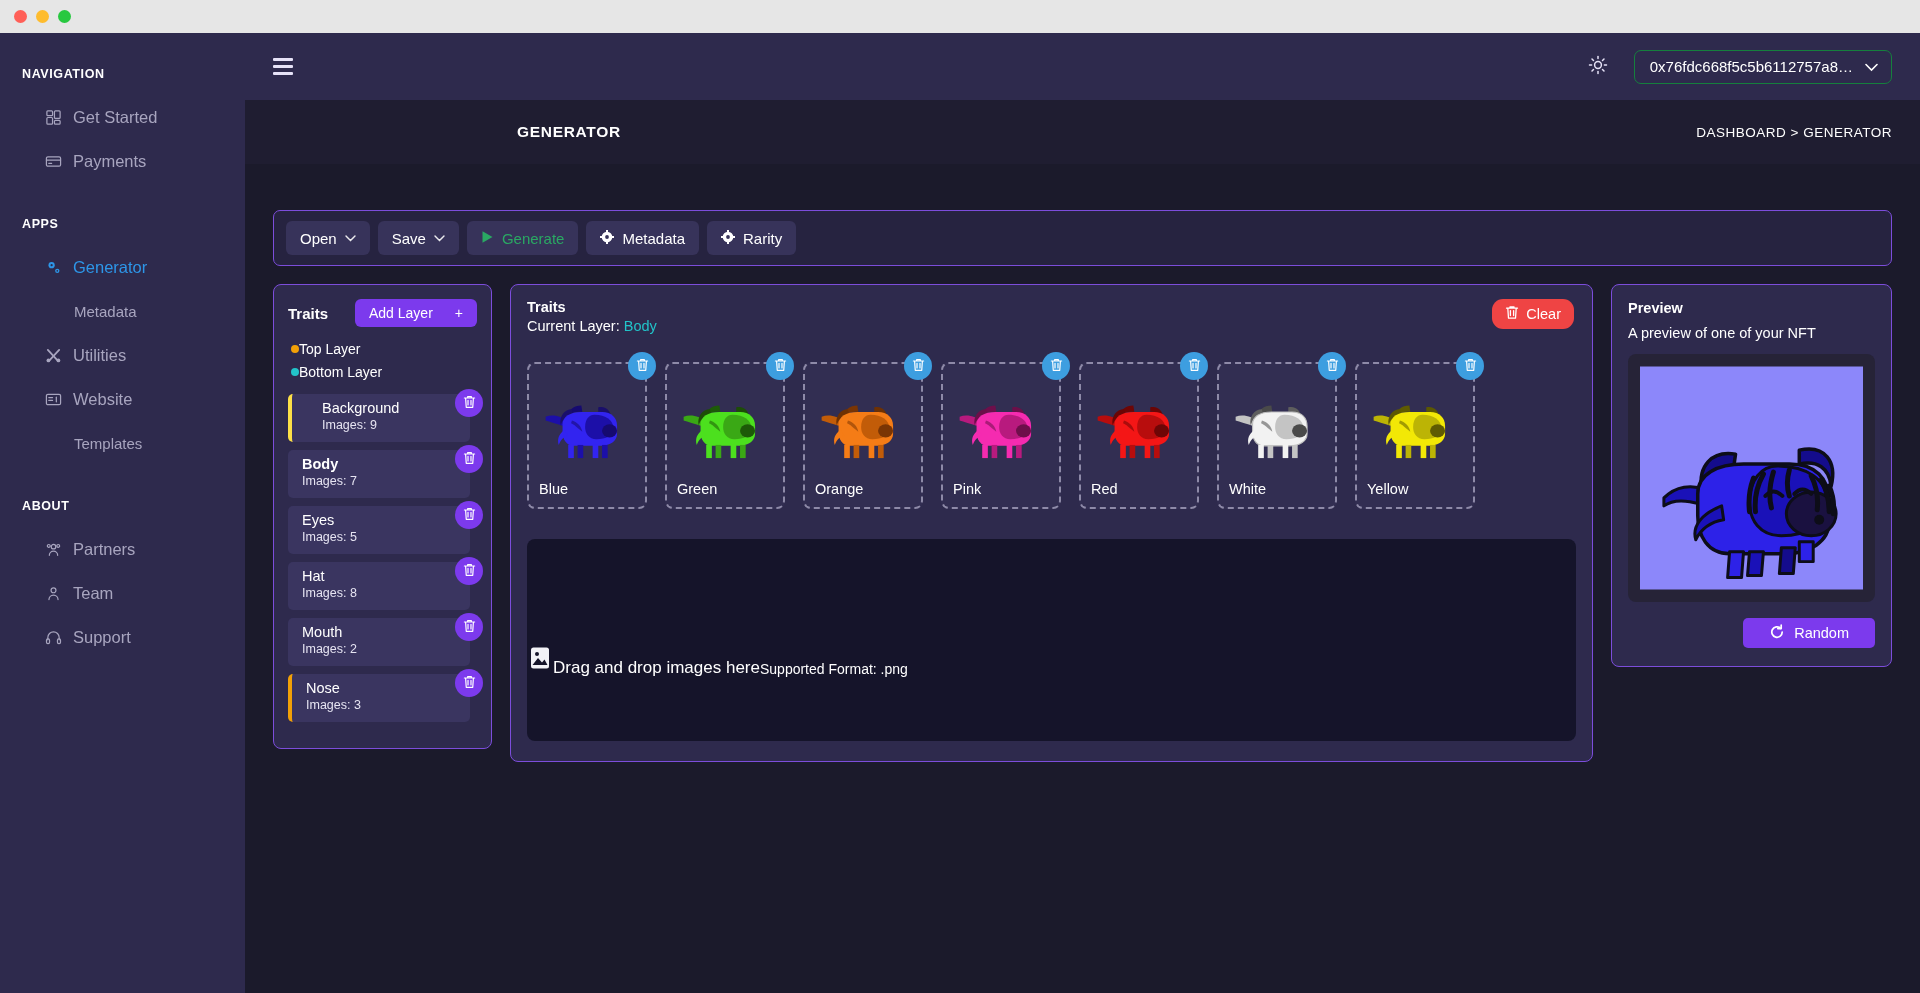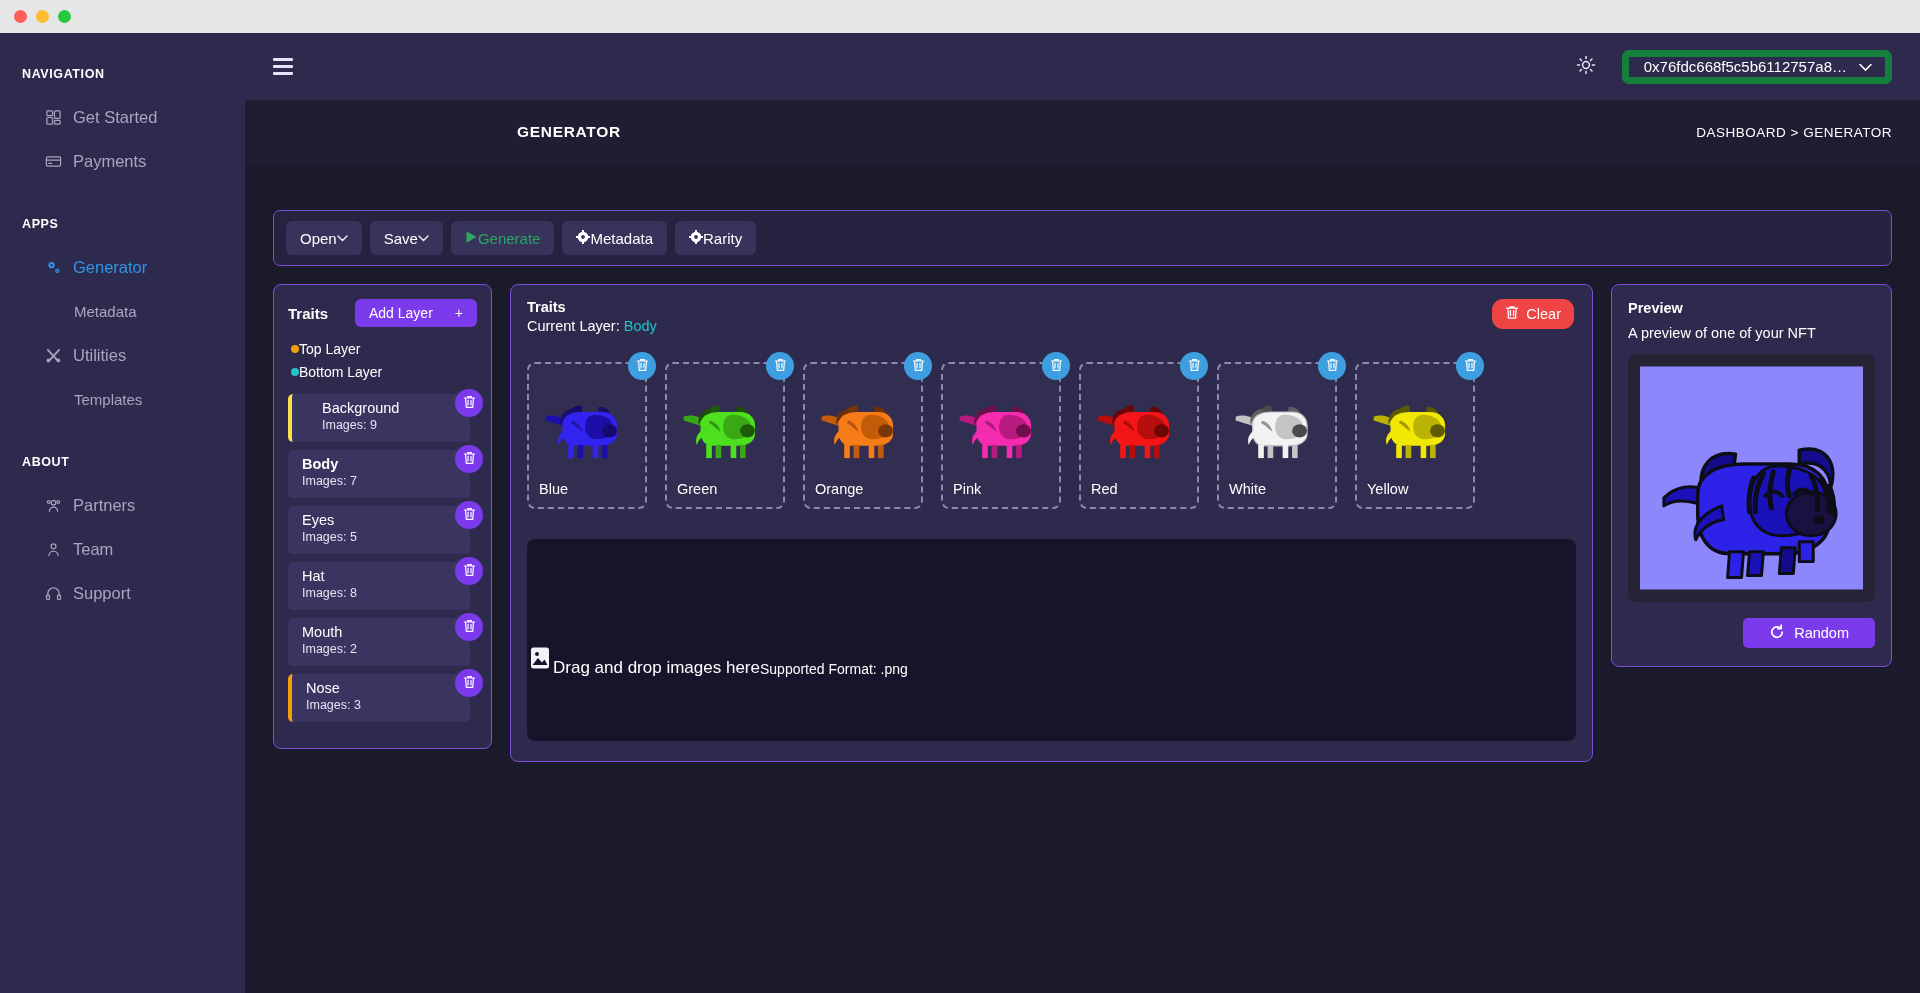--- a/index.html
+++ b/index.html
@@ -51,21 +51,21 @@
   #topbar {
     height: 67px; background: #2e2a4d; display: flex;
     align-items: center; justify-content: space-between;
     padding: 0 28px 0 24px;
   }
   #hamburger { display: flex; flex-direction: column; gap: 4px; cursor: pointer; padding: 4px; }
   #hamburger span { display: block; width: 20px; height: 3px; background: #e6e2f7; border-radius: 1px; }
   #topbar-right { display: flex; align-items: center; gap: 26px; }
   #sun-icon { cursor: pointer; }
   #wallet {
-    border: 7px solid #15803d; border-radius: 7px; height: 34px;
+    border: 1px solid #15803d; border-radius: 7px; height: 34px;
     display: flex; align-items: center; gap: 12px; padding: 0 13px 0 15px;
     color: #ffffff; font-size: 15px; cursor: pointer; min-width: 235px;
     justify-content: space-between;
   }
 
   #crumbbar {
     height: 64px; display: flex; align-items: center;
     justify-content: space-between; padding: 0 28px 0 272px;
     background: #1f1d31;
   }
@@ -76,21 +76,21 @@
 
   
   #toolbar {
     border: 1px solid #7c4ddb; border-radius: 7px; background: #262340;
     height: 56px; display: flex; align-items: center; gap: 8px; padding: 0 12px;
     margin: 22px 0 0 0;
   }
   .tbtn {
     background: #37335a; border: none; border-radius: 6px; height: 34px;
     color: #ffffff; font-size: 15px; display: flex; align-items: center;
-    padding: 0 14px; cursor: pointer; font-family: inherit;
+    gap: 8px; padding: 0 14px; cursor: pointer; font-family: inherit;
   }
   .tbtn.generate { color: #2aa863; }
   .caret { font-size: 11px; opacity: .9; }
 
   
   #panels { display: flex; gap: 18px; margin-top: 18px; align-items: flex-start; }
 
   .panel {
     background: #2e2a4d; border: 1px solid #7c4ddb; border-radius: 8px;
   }
@@ -237,20 +237,33 @@
             <svg width="17" height="17" viewBox="0 0 18 18">
               <g stroke="#a8a5bf" stroke-width="1.9" stroke-linecap="round">
                 <line x1="3" y1="3" x2="13" y2="14"></line>
                 <line x1="15" y1="3" x2="5" y2="14"></line>
               </g>
               <circle cx="14.2" cy="14.2" r="2" fill="#a8a5bf"></circle>
               <circle cx="3.6" cy="14.2" r="2" fill="#a8a5bf"></circle>
             </svg>
           </span>
           <span>Utilities</span>
+        </div>
+        <div class="nav-item">
+          <span class="nav-icon">
+            <svg width="17" height="17" viewBox="0 0 18 18">
+              <g fill="none" stroke="#a8a5bf" stroke-width="1.3" stroke-linecap="round" stroke-linejoin="round">
+                <rect x="1.5" y="3.5" width="15" height="11" rx="1.6"></rect>
+                <line x1="4" y1="7" x2="8" y2="7"></line>
+                <line x1="4" y1="10" x2="8" y2="10"></line>
+                <line x1="12" y1="6.5" x2="12" y2="11.5"></line>
+              </g>
+            </svg>
+          </span>
+          <span>Website</span>
         </div>
         <div class="nav-item sub">
           <span>Templates</span>
         </div>
         <div class="nav-head">ABOUT</div>
         <div class="nav-item">
           <span class="nav-icon">
             <svg width="17" height="17" viewBox="0 0 18 18">
               <g fill="none" stroke="#a8a5bf" stroke-width="1.3" stroke-linecap="round">
                 <circle cx="9" cy="6" r="2.4"></circle>

